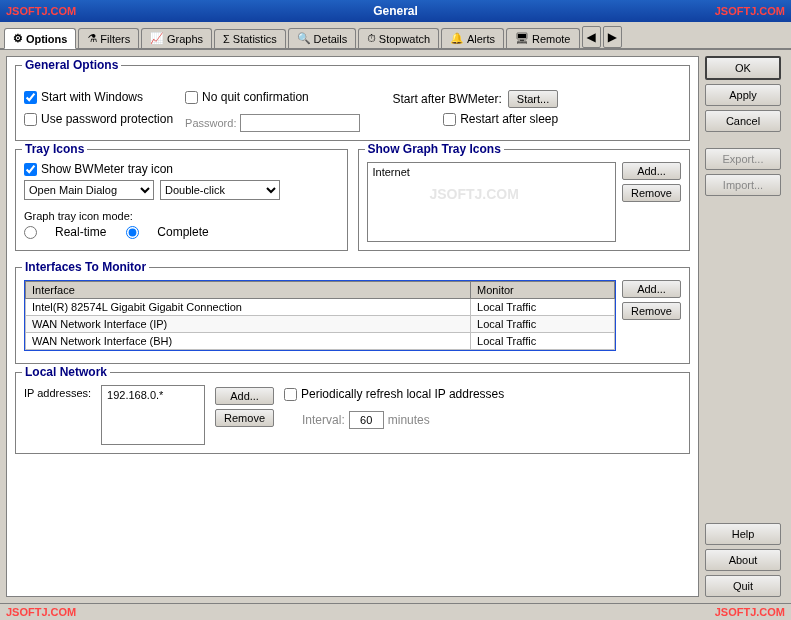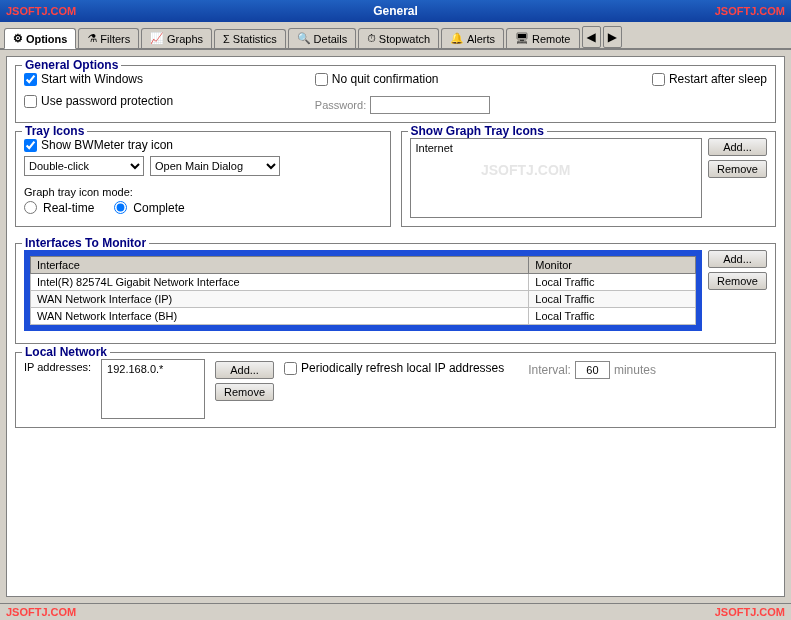--- a/index.html
+++ b/index.html
@@ -182,22 +182,22 @@
       gap: 6px;
       margin-bottom: 6px;
     }
     .radio-row {
       display: flex;
       gap: 20px;
       align-items: center;
     }
     .radio-row label {
       display: flex;
-      align-items: flex-start;
-      gap: 6px;
+      align-items: center;
+      gap: 18px;
     }
     .graph-mode-label {
       font-size: 11px;
       margin-bottom: 3px;
     }
     
     .interfaces-table {
       width: 100%;
       border-collapse: collapse;
       font-size: 11px;
@@ -210,21 +210,21 @@
       font-weight: normal;
     }
     .interfaces-table td {
       border: 1px solid #c0c0c0;
       padding: 2px 6px;
     }
     .interfaces-table tr:nth-child(even) td {
       background: #f8f8f8;
     }
     .interfaces-wrapper {
-      border: 6px solid #1d4ed8;
+      border: 1px solid #1d4ed8;
       background: white;
       margin-bottom: 4px;
     }
     .interfaces-layout {
       display: flex;
       gap: 6px;
     }
     .interfaces-layout .interfaces-wrapper {
       flex: 1;
     }
@@ -291,39 +291,39 @@
     .watermark {
       color: #ff4444;
       font-weight: bold;
       font-size: 11px;
     }
     .disabled-text {
       color: #888;
     }
     .section-box {
       border: 1px solid #808080;
-      padding: 6px 8px 8px 8px;
+      padding: 12px 8px 8px 8px;
       margin-bottom: 8px;
       position: relative;
     }
     .section-box-title {
       position: absolute;
       top: -8px;
       left: 6px;
       background: white;
       padding: 0 3px;
       font-weight: bold;
       color: #000080;
       font-size: 12px;
     }
     .general-row {
       display: flex;
-      justify-content: space-between;
       align-items: flex-start;
-      gap: 26px;
+      gap: 12px;
+      margin-top: 12px;
     }
   </style>
 </head>
 <body>
 
 <div class="title-bar">
   <span class="title-bar-brand">JSOFTJ.COM</span>
   <span class="title-bar-title">General</span>
   <span class="title-bar-brand">JSOFTJ.COM</span>
 </div>
@@ -389,49 +389,53 @@
             <div class="checkbox-row">
               <input type="checkbox" style="">
               <label>No quit confirmation</label>
             </div>
             <div class="password-row">
               <span class="password-label disabled-text">Password:</span>
               <input type="password" class="password-input" style="">
             </div>
           </div>
           <div style="display:flex; flex-direction:column; gap:4px; margin-left:20px;">
+            <div class="start-after-row">
+              <span>Start after BWMeter:</span>
+              <button class="btn btn-small">Start...</button>
+            </div>
             <div class="checkbox-row" style="margin-left:auto;">
               <input type="checkbox" style="">
               <label>Restart after sleep</label>
             </div>
           </div>
         </div>
       </div>
 
       <div style="display:flex; gap:10px; margin-bottom:8px;">
 
         <div class="section-box" style="flex:1; min-width:200px;">
           <span class="section-box-title">Tray Icons</span>
 
           <div class="checkbox-row">
             <input type="checkbox" checked="" style="">
             <label>Show BWMeter tray icon</label>
           </div>
 
           <div class="dropdowns-row">
-            <select class="dropdown" style="width:120px;">
-              <option>Double-click</option>
-              <option>Single-click</option>
-              <option>Right-click</option>
-            </select>
             <select class="dropdown" style="width:130px;">
               <option>Open Main Dialog</option>
               <option>Show Statistics</option>
               <option>Show Details</option>
               <option>Exit</option>
+            </select>
+            <select class="dropdown" style="width:120px;">
+              <option>Double-click</option>
+              <option>Single-click</option>
+              <option>Right-click</option>
             </select>
           </div>
 
           <div class="graph-mode-label">Graph tray icon mode:</div>
           <div class="radio-row">
             <label>
               <input type="radio" name="graphMode" value="realtime" style="">
               <span>Real-time</span>
             </label>
             <label>
@@ -466,21 +470,21 @@
           <div class="interfaces-wrapper">
             <table class="interfaces-table">
               <thead>
                 <tr>
                   <th>Interface</th>
                   <th>Monitor</th>
                 </tr>
               </thead>
               <tbody>
                 <tr class="table-row">
-                  <td>Intel(R) 82574L Gigabit Network Interface</td>
+                  <td>Intel(R) 82574L Gigabit Gigabit Connection</td>
                   <td>Local Traffic</td>
                 </tr>
                 <tr class="table-row">
                   <td>WAN Network Interface (IP)</td>
                   <td>Local Traffic</td>
                 </tr>
                 <tr class="table-row">
                   <td>WAN Network Interface (BH)</td>
                   <td>Local Traffic</td>
                 </tr>
@@ -499,36 +503,48 @@
 
         <div style="display:flex; align-items:flex-start; gap:10px;">
           <span class="ip-label">IP addresses:</span>
           <div class="ip-list-wrapper">
             <div class="ip-list-item">192.168.0.*</div>
           </div>
           <div class="ip-buttons">
             <button class="btn btn-small">Add...</button>
             <button class="btn btn-small">Remove</button>
           </div>
-          <div style="display:flex; gap:6px; margin-top:2px;">
+          <div style="display:flex; flex-direction:column; gap:6px; margin-top:2px;">
             <div class="checkbox-row">
               <input type="checkbox" style="">
               <label>Periodically refresh local IP addresses</label>
             </div>
             <div style="display:flex; align-items:center; gap:4px; margin-left:18px;">
               <span class="disabled-text">Interval:</span>
               <input type="text" class="refresh-input" value="60" style="">
               <span class="disabled-text">minutes</span>
             </div>
           </div>
         </div>
       </div>
 
     </div>
 
+    <div class="right-panel">
+      <button class="right-btn primary">OK</button>
+      <button class="right-btn">Apply</button>
+      <button class="right-btn">Cancel</button>
+      <div class="divider"></div>
+      <button class="right-btn" style="color:#888;">Export...</button>
+      <button class="right-btn" style="color:#888;">Import...</button>
+      <div class="spacer"></div>
+      <button class="right-btn">Help</button>
+      <button class="right-btn">About</button>
+      <button class="right-btn">Quit</button>
+    </div>
 
   </div>
 
   <div class="bottom-bar">
     <span class="watermark">JSOFTJ.COM</span>
     <span class="watermark">JSOFTJ.COM</span>
   </div>
 
 </div>
 

